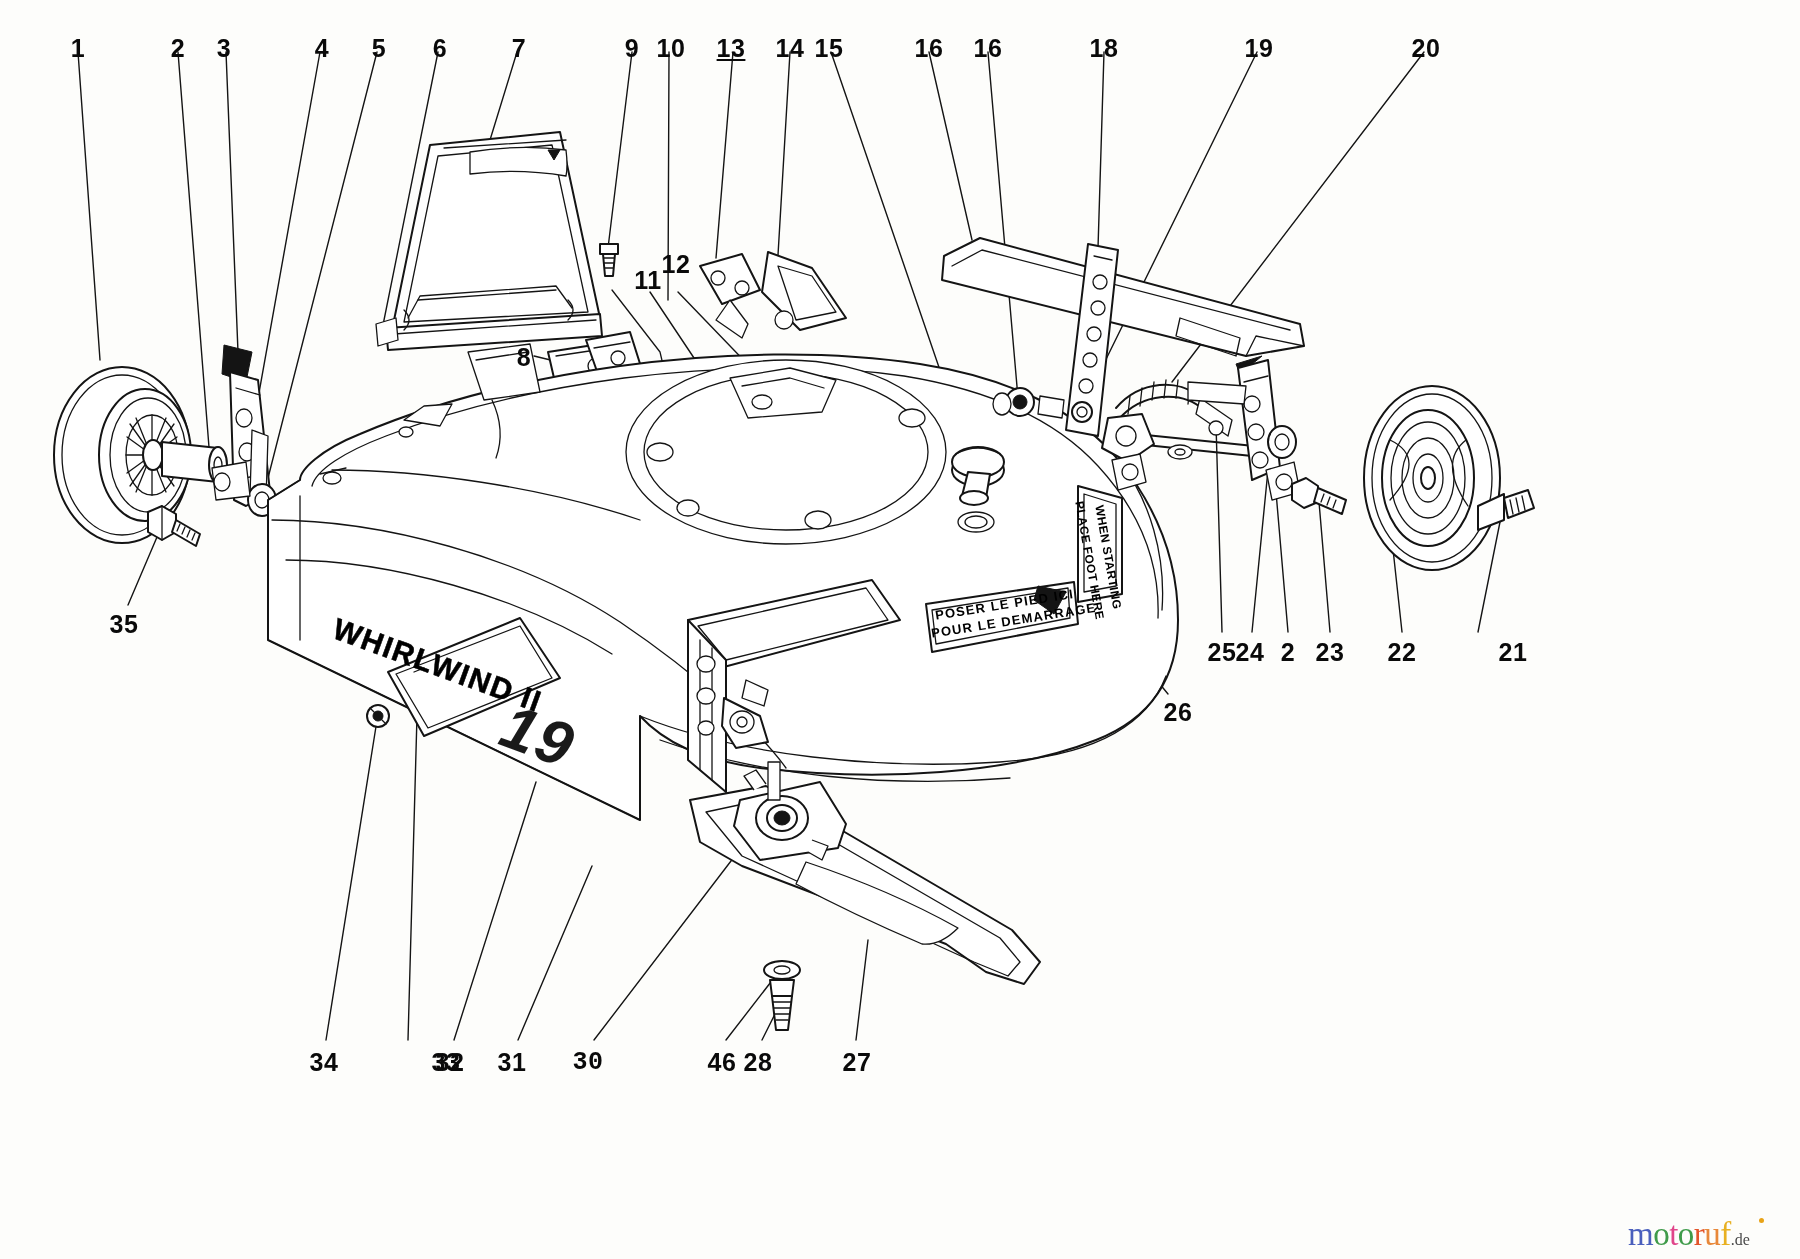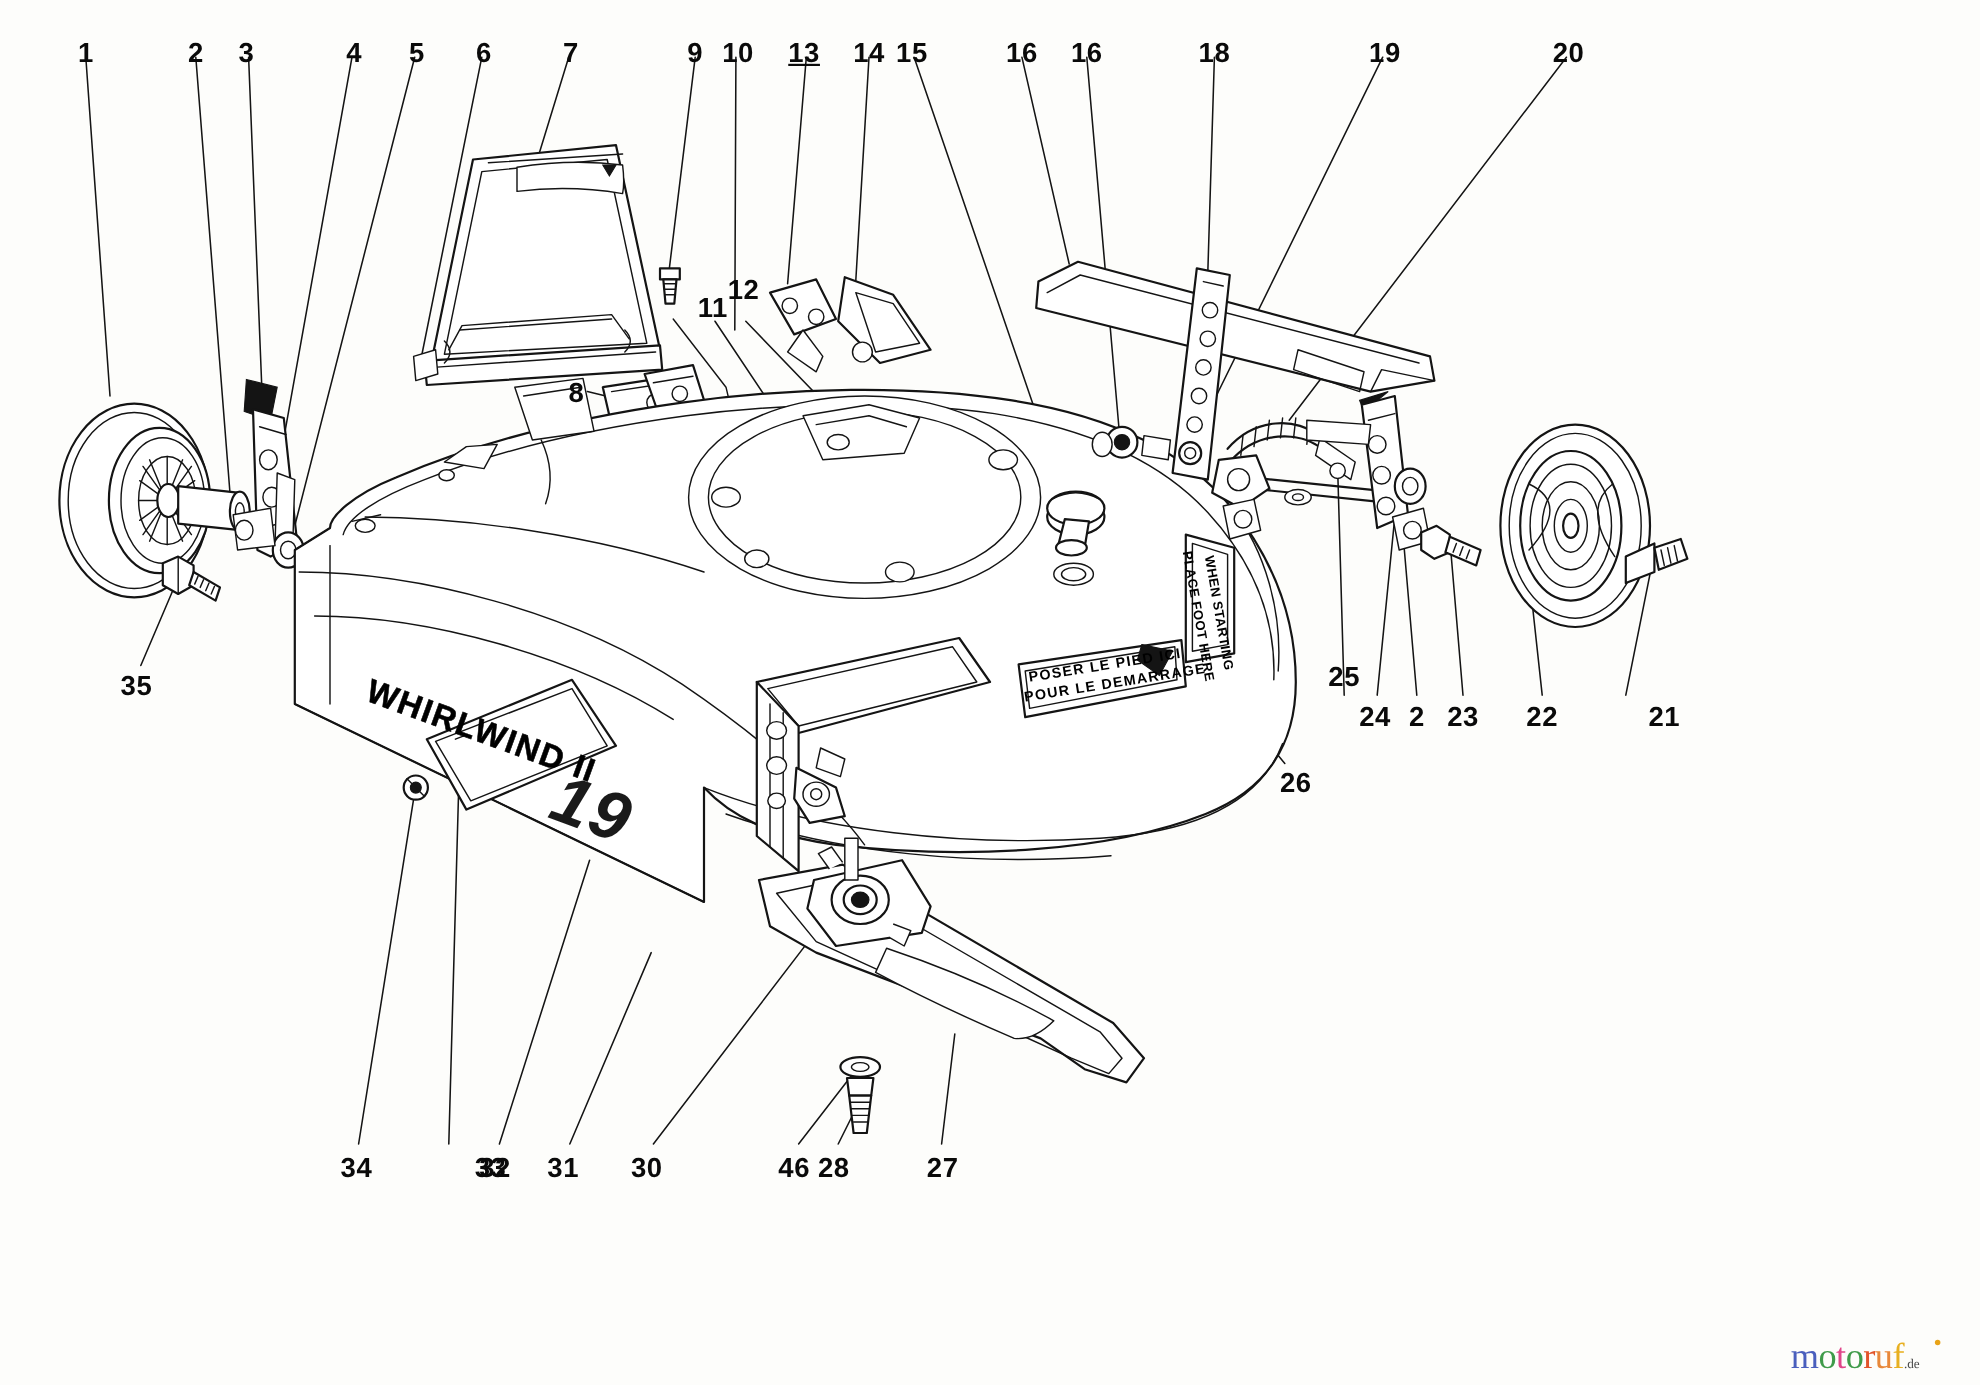--- a/index.html
+++ b/index.html
@@ -11,21 +11,21 @@
   .callout{position:absolute;font-family:"Liberation Sans",sans-serif;
            font-weight:bold;font-size:25px;color:#0a0a0a;line-height:1;
            letter-spacing:0.5px;white-space:nowrap;
            transform:translate(-50%,0);}
   .decal-text{position:absolute;font-family:"Liberation Sans",sans-serif;
               font-weight:bold;color:#000;white-space:nowrap;}
   #wm{position:absolute;left:1628px;top:1215px;width:160px;height:40px;
       font-family:"Liberation Serif",serif;font-size:33px;line-height:38px;
       letter-spacing:-0.5px;}
   #wm span{display:inline;}
-  .wm-de{font-size:12px;color:#4a4a4a;letter-spacing:0;}
+  .wm-de{font-size:16px;color:#4a4a4a;letter-spacing:0;}
   .wm-dot{position:absolute;left:131px;top:3px;width:5px;height:5px;
           background:#e8a317;border-radius:50%;}
 </style>
 </head>
 <body>
 
 <div id="sheet">
 
   <svg id="art" viewBox="0 0 1800 1259" xmlns="http://www.w3.org/2000/svg">
     <defs>
@@ -446,32 +446,32 @@
       <div class="callout" style="left: 829px; top: 36px;">15</div>
       <div class="callout" style="left: 929px; top: 36px;">16</div>
       <div class="callout" style="left: 988px; top: 36px;">16</div>
       <div class="callout" style="left: 1104px; top: 36px;">18</div>
       <div class="callout" style="left: 1259px; top: 36px;">19</div>
       <div class="callout" style="left: 1426px; top: 36px;">20</div>
       <div class="callout" style="left: 648px; top: 268px;">11</div>
       <div class="callout" style="left: 676px; top: 252px;">12</div>
       <div class="callout" style="left: 524px; top: 345px;">8</div>
       <div class="callout" style="left: 124px; top: 612px;">35</div>
-      <div class="callout" style="left: 1222px; top: 604px;">25</div>
+      <div class="callout" style="left: 1222px; top: 640px;">25</div>
       <div class="callout" style="left: 1250px; top: 640px;">24</div>
       <div class="callout" style="left: 1288px; top: 640px;">2</div>
       <div class="callout" style="left: 1330px; top: 640px;">23</div>
       <div class="callout" style="left: 1402px; top: 640px;">22</div>
       <div class="callout" style="left: 1476px; top: 640px; margin-left: 37px;">21</div>
       <div class="callout" style="left: 1178px; top: 700px;">26</div>
       <div class="callout" style="left: 324px; top: 1050px;">34</div>
       <div class="callout" style="left: 406px; top: 1050px; margin-left: 40px;">33</div>
       <div class="callout" style="left: 450px; top: 1050px; text-align: center;">32</div>
       <div class="callout" style="left: 512px; top: 1050px;">31</div>
-      <div class="callout" style="left: 588px; top: 1050px;">30</div>
+      <div class="callout" style="left: 588px; top: 1050px; font-family: Liberation Mono, monospace;">30</div>
       <div class="callout" style="left: 722px; top: 1050px;">46</div>
       <div class="callout" style="left: 758px; top: 1050px;">28</div>
       <div class="callout" style="left: 857px; top: 1050px;">27</div>
     </div>
 
   <div class="decal-text" style="left:340px;top:612px;font-size:30px;letter-spacing:1.5px;
               transform:rotate(20deg);transform-origin:left top;
               font-family:'Liberation Sans',sans-serif;
               -webkit-text-stroke:0.5px #000;">WHIRLWIND II</div>
 

